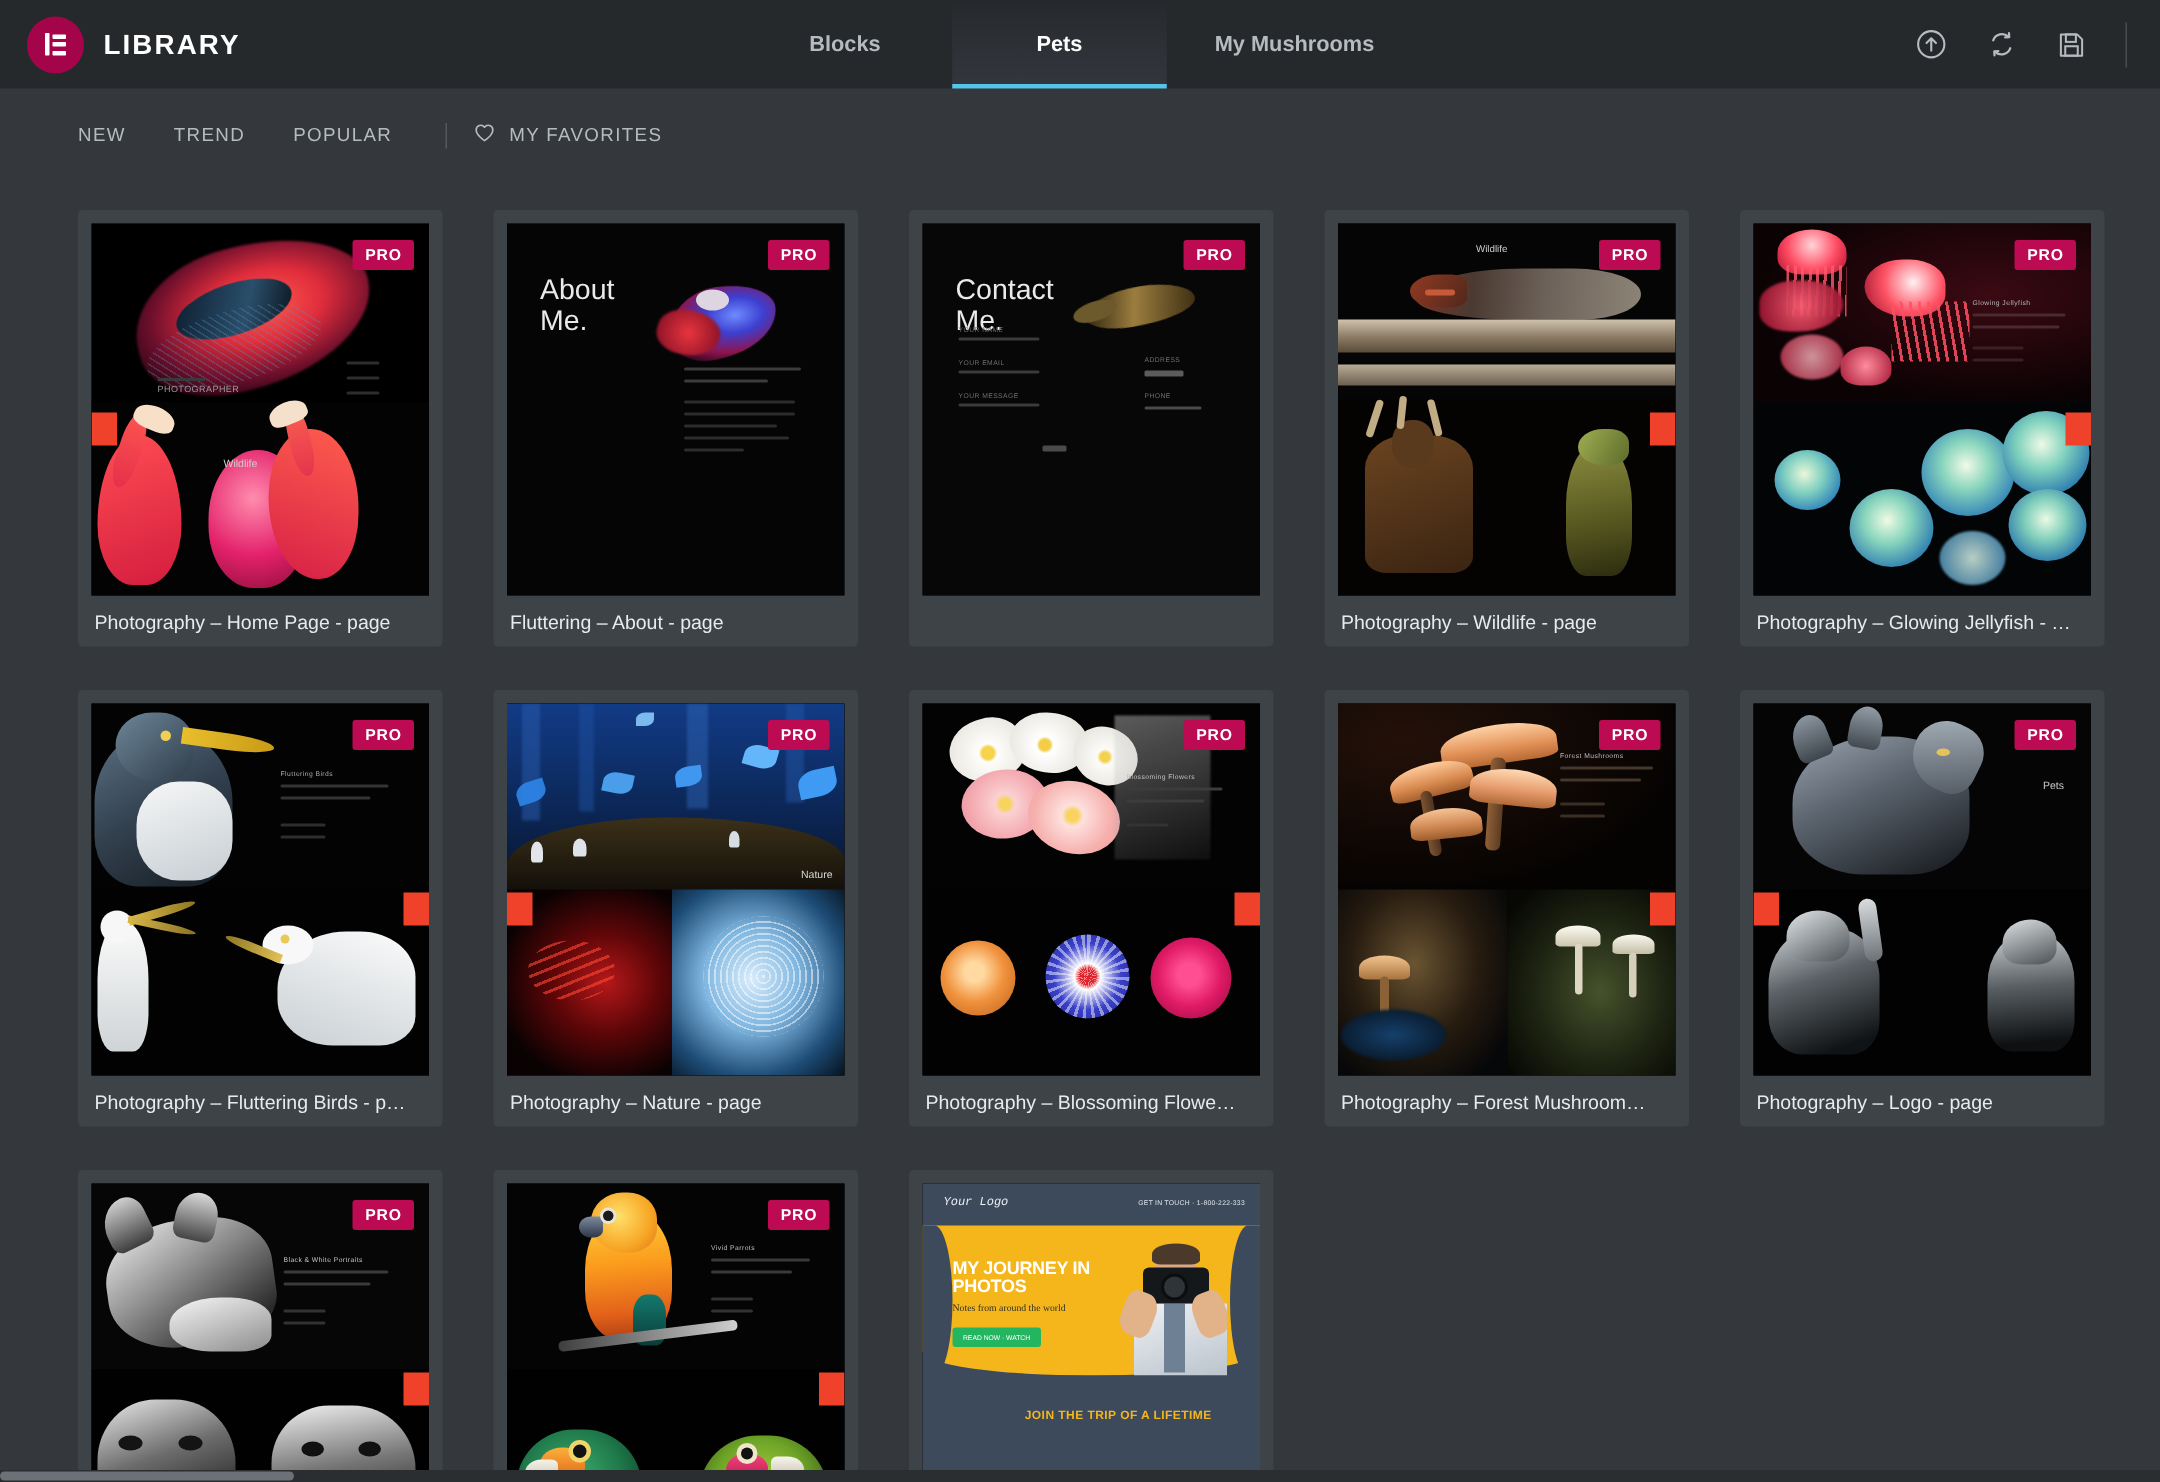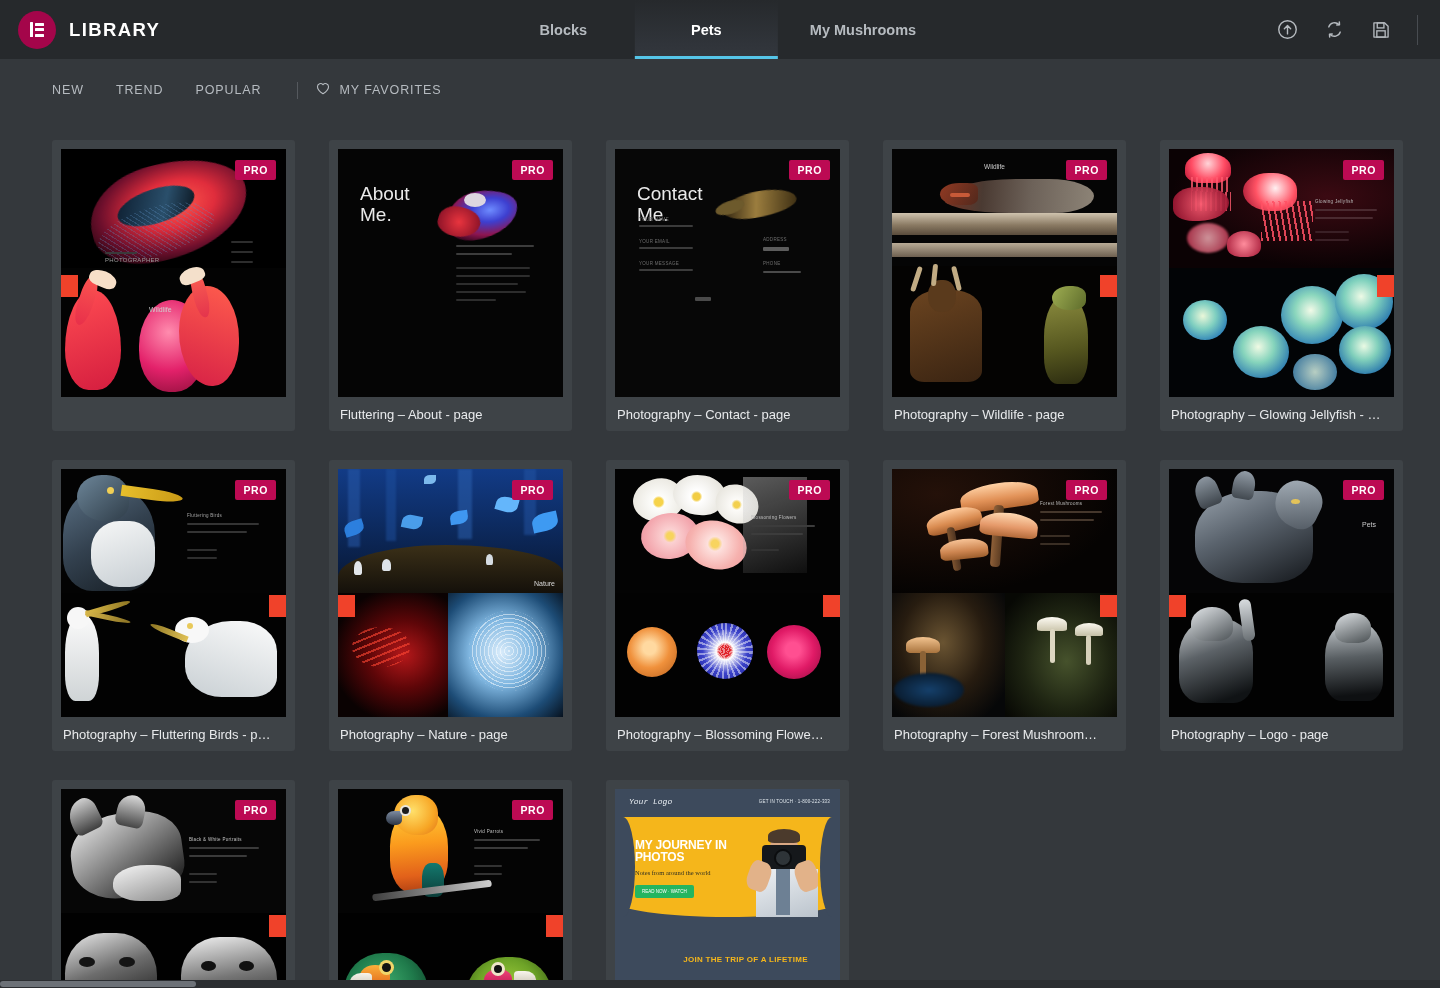--- a/index.html
+++ b/index.html
@@ -245,20 +245,23 @@
             <div style="position:absolute;left:78px;top:32px;width:66px;height:92px;background:radial-gradient(circle at 45% 35%,#ff8cae,#e3216a 55%,#8d0f3a);border-radius:50% 50% 45% 45%"></div>
             <div style="position:absolute;left:118px;top:18px;width:60px;height:100px;background:linear-gradient(200deg,#ff5d4d,#d62046);border-radius:46% 54% 44% 56%"></div>
             <div style="position:absolute;left:132px;top:2px;width:14px;height:48px;background:linear-gradient(#fb6152,#e4344c);border-radius:50%/40%;transform:rotate(-14deg)"></div>
             <div style="position:absolute;left:118px;top:0px;width:26px;height:15px;background:#f4e0cb;border-radius:50% 50% 32% 32%;transform:rotate(-22deg)"></div>
             <div class="lbl" style="left:88px;top:38px;font-size:7px;color:#cfcfcf">Wildlife</div>
           </div>
         </div>
         <div class="edge-tab edge-left"></div>
         <div class="pro-badge">PRO</div>
       </div>
+      <div class="card-title">
+          <span>Photography – Home Page - page</span>
+        </div>
     </div>
 
     <div class="card">
       <div class="thumb">
         <div class="thumb-inner" style="background:#050505">
           <div style="position:absolute;left:22px;top:34px;color:#e9e9e9;font-size:19px;line-height:21px;font-weight:300">About<br>Me.</div>
           <div style="position:absolute;left:108px;top:42px;width:72px;height:48px;background:radial-gradient(ellipse at 62% 42%,#6e8cff 0%,#3d3fd0 30%,#8d1550 62%,#240414 88%);border-radius:48% 52% 66% 34%/62% 38% 62% 38%;transform:rotate(-8deg);filter:blur(.5px)"></div>
           <div style="position:absolute;left:100px;top:58px;width:42px;height:30px;background:radial-gradient(circle,#e8343e,#7d0d24);border-radius:50% 42% 60% 40%;transform:rotate(16deg);filter:blur(.6px)"></div>
           <div style="position:absolute;left:126px;top:44px;width:22px;height:14px;background:#ddd6e0;border-radius:50%;filter:blur(.5px)"></div>
           <div class="ghost-line" style="left:118px;top:96px;width:78px;background:#3c3c3c"></div>
@@ -289,23 +292,20 @@
           <div class="ghost-head" style="left:24px;top:112px">YOUR MESSAGE</div>
           <div class="ghost-line" style="left:24px;top:120px;width:54px;background:#3b3b3b"></div>
           <div class="ghost-line" style="left:80px;top:148px;width:16px;background:#4a4a4a;height:4px"></div>
           <div class="ghost-head" style="left:148px;top:88px">ADDRESS</div>
           <div class="ghost-line" style="left:148px;top:98px;width:26px;background:#5c5c5c;height:4px"></div>
           <div class="ghost-head" style="left:148px;top:112px">PHONE</div>
           <div class="ghost-line" style="left:148px;top:122px;width:38px;background:#4a4a4a"></div>
         </div>
         <div class="pro-badge">PRO</div>
       </div>
-      <div class="card-title">
-          <span>Photography – Contact - page</span>
-        </div>
     </div>
 
     <div class="card">
       <div class="thumb">
         <div class="thumb-inner" style="background:#000">
           <div class="half-top" style="height:47%;background:#050505">
             <div class="lbl" style="left:92px;top:14px;font-size:6.5px;color:#ccc">Wildlife</div>
             <div style="position:absolute;left:52px;top:30px;width:150px;height:34px;background:linear-gradient(95deg,#7a3322 0%,#4a3a32 26%,#6d6259 58%,#8d8477 100%);border-radius:48% 30% 26% 44%/60% 50% 50% 40%;filter:blur(.4px)"></div>
             <div style="position:absolute;left:48px;top:34px;width:38px;height:22px;background:linear-gradient(120deg,#913a23,#52281c);border-radius:60% 32% 34% 58%"></div>
             <div style="position:absolute;left:58px;top:44px;width:20px;height:4px;background:#c85a38;border-radius:2px"></div>
@@ -604,21 +604,21 @@
             <div style="position:absolute;left:16px;top:46px;width:62px;height:50px;background:linear-gradient(160deg,#eef1f4,#b9c2cb)"></div>
             <div style="position:absolute;left:36px;top:46px;width:14px;height:46px;background:#6d8094"></div>
             <div style="position:absolute;left:30px;top:10px;width:28px;height:30px;background:#d9a884;border-radius:48% 48% 40% 40%"></div>
             <div style="position:absolute;left:28px;top:6px;width:32px;height:14px;background:#4b3a2c;border-radius:50% 50% 20% 20%"></div>
             <div style="position:absolute;left:22px;top:22px;width:44px;height:24px;background:#15181b;border-radius:4px"></div>
             <div style="position:absolute;left:34px;top:26px;width:18px;height:18px;background:#2e3438;border-radius:50%;border:2px solid #0b0d0f"></div>
             <div style="position:absolute;left:8px;top:38px;width:22px;height:30px;background:#e2b289;border-radius:30% 40% 30% 40%;transform:rotate(20deg)"></div>
             <div style="position:absolute;left:56px;top:38px;width:22px;height:30px;background:#e2b289;border-radius:40% 30% 40% 30%;transform:rotate(-20deg)"></div>
           </div>
           <div style="position:absolute;left:0;top:128px;width:225px;height:120px;background:#3d4a5c"></div>
-          <div style="position:absolute;left:0;top:166px;width:261px;text-align:center;color:#f5b61b;font-size:8px;font-weight:bold;letter-spacing:.3px">JOIN THE TRIP OF A LIFETIME</div>
+          <div style="position:absolute;left:0;top:150px;width:261px;text-align:center;color:#f5b61b;font-size:8px;font-weight:bold;letter-spacing:.3px">JOIN THE TRIP OF A LIFETIME</div>
         </div>
       </div>
 
     </div>
 
   </div>
 </div>
 
 <div class="scrollbar">
   <div class="scroll-thumb"></div>

